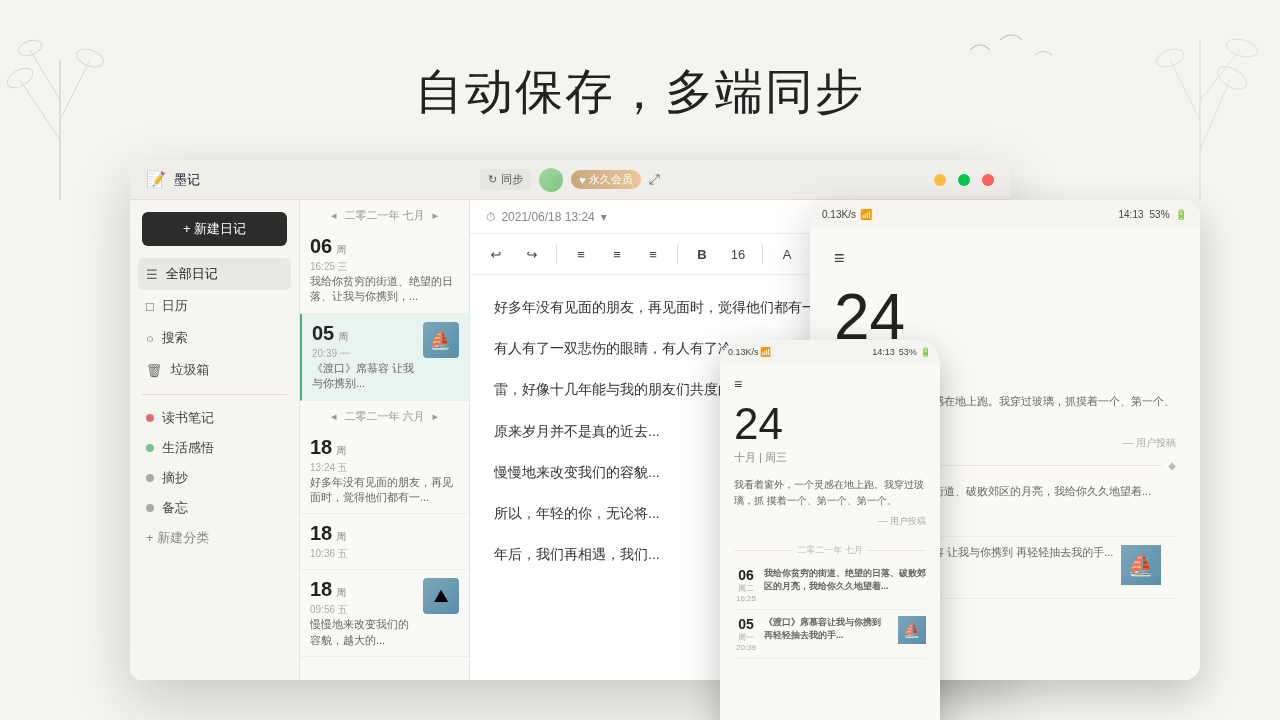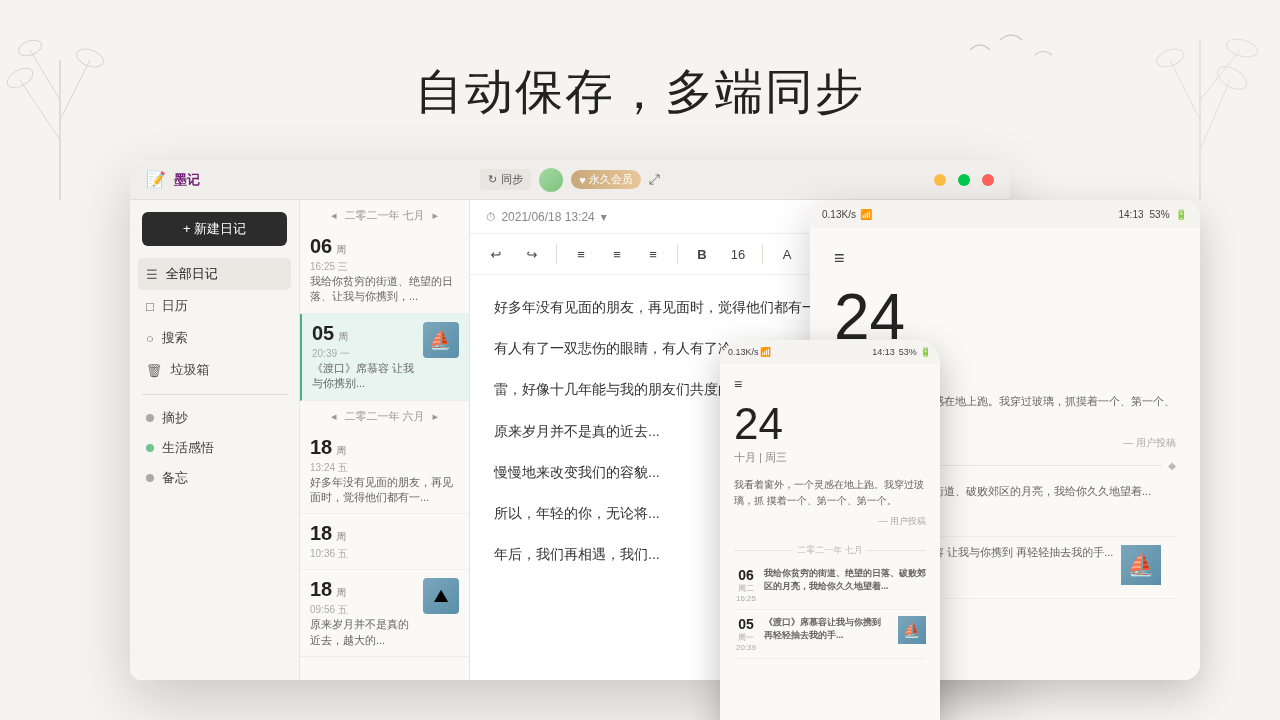--- a/index.html
+++ b/index.html
@@ -70,25 +70,24 @@
       flex-shrink: 0;
     }
     .title-bar-left {
       display: flex;
       align-items: center;
       gap: 8px;
       flex: 1;
     }
     .title-bar-logo {
       font-size: 13px;
-      color: #701a75;
+      color: #0f172a;
       display: flex;
       align-items: center;
       gap: 4px;
-      font-weight: bold;
     }
     .title-bar-center {
       flex: 2;
       display: flex;
       align-items: center;
       justify-content: center;
       gap: 8px;
     }
     .sync-btn {
       display: flex;
@@ -587,32 +586,37 @@
             <span>搜索</span>
           </li>
           <li>
             <span class="nav-icon">🗑</span>
             <span>垃圾箱</span>
           </li>
         </ul>
         <div class="sidebar-divider"></div>
         <ul class="sidebar-tags">
           <li>
-            <span class="tag-dot" style="background:#aaa;"></span>
-            <span>摘抄</span>
+            <span class="tag-dot" style="background:#e07070;"></span>
+            <span>读书笔记</span>
           </li>
           <li>
             <span class="tag-dot" style="background:#70c490;"></span>
             <span>生活感悟</span>
           </li>
           <li>
             <span class="tag-dot" style="background:#aaa;"></span>
+            <span>摘抄</span>
+          </li>
+          <li>
+            <span class="tag-dot" style="background:#aaa;"></span>
             <span>备忘</span>
           </li>
         </ul>
+        <div class="new-category">+ 新建分类</div>
       </div>
 
       <div class="diary-list">
         <div class="date-group-header">
           <span>◂</span>
           <span>二零二一年 七月</span>
           <span>▸</span>
         </div>
 
         <div class="diary-item">
@@ -667,21 +671,21 @@
           </div>
         </div>
 
         <div class="diary-item">
           <div class="diary-item-left">
             <div class="diary-item-date">
               <span class="diary-day">18</span>
               <span class="diary-weekday">周</span>
             </div>
             <span class="diary-time">09:56 五</span>
-            <div class="diary-preview">原来岁月并不是真的近去，越大的...</div>
+            <div class="diary-preview">慢慢地来改变我们的容貌，越大的...</div>
           </div>
           <div class="diary-thumb">
             <div class="ship-img">⛰</div>
           </div>
         </div>
       </div>
 
       <div class="editor-area">
 
         <div class="editor-toolbar-top">

